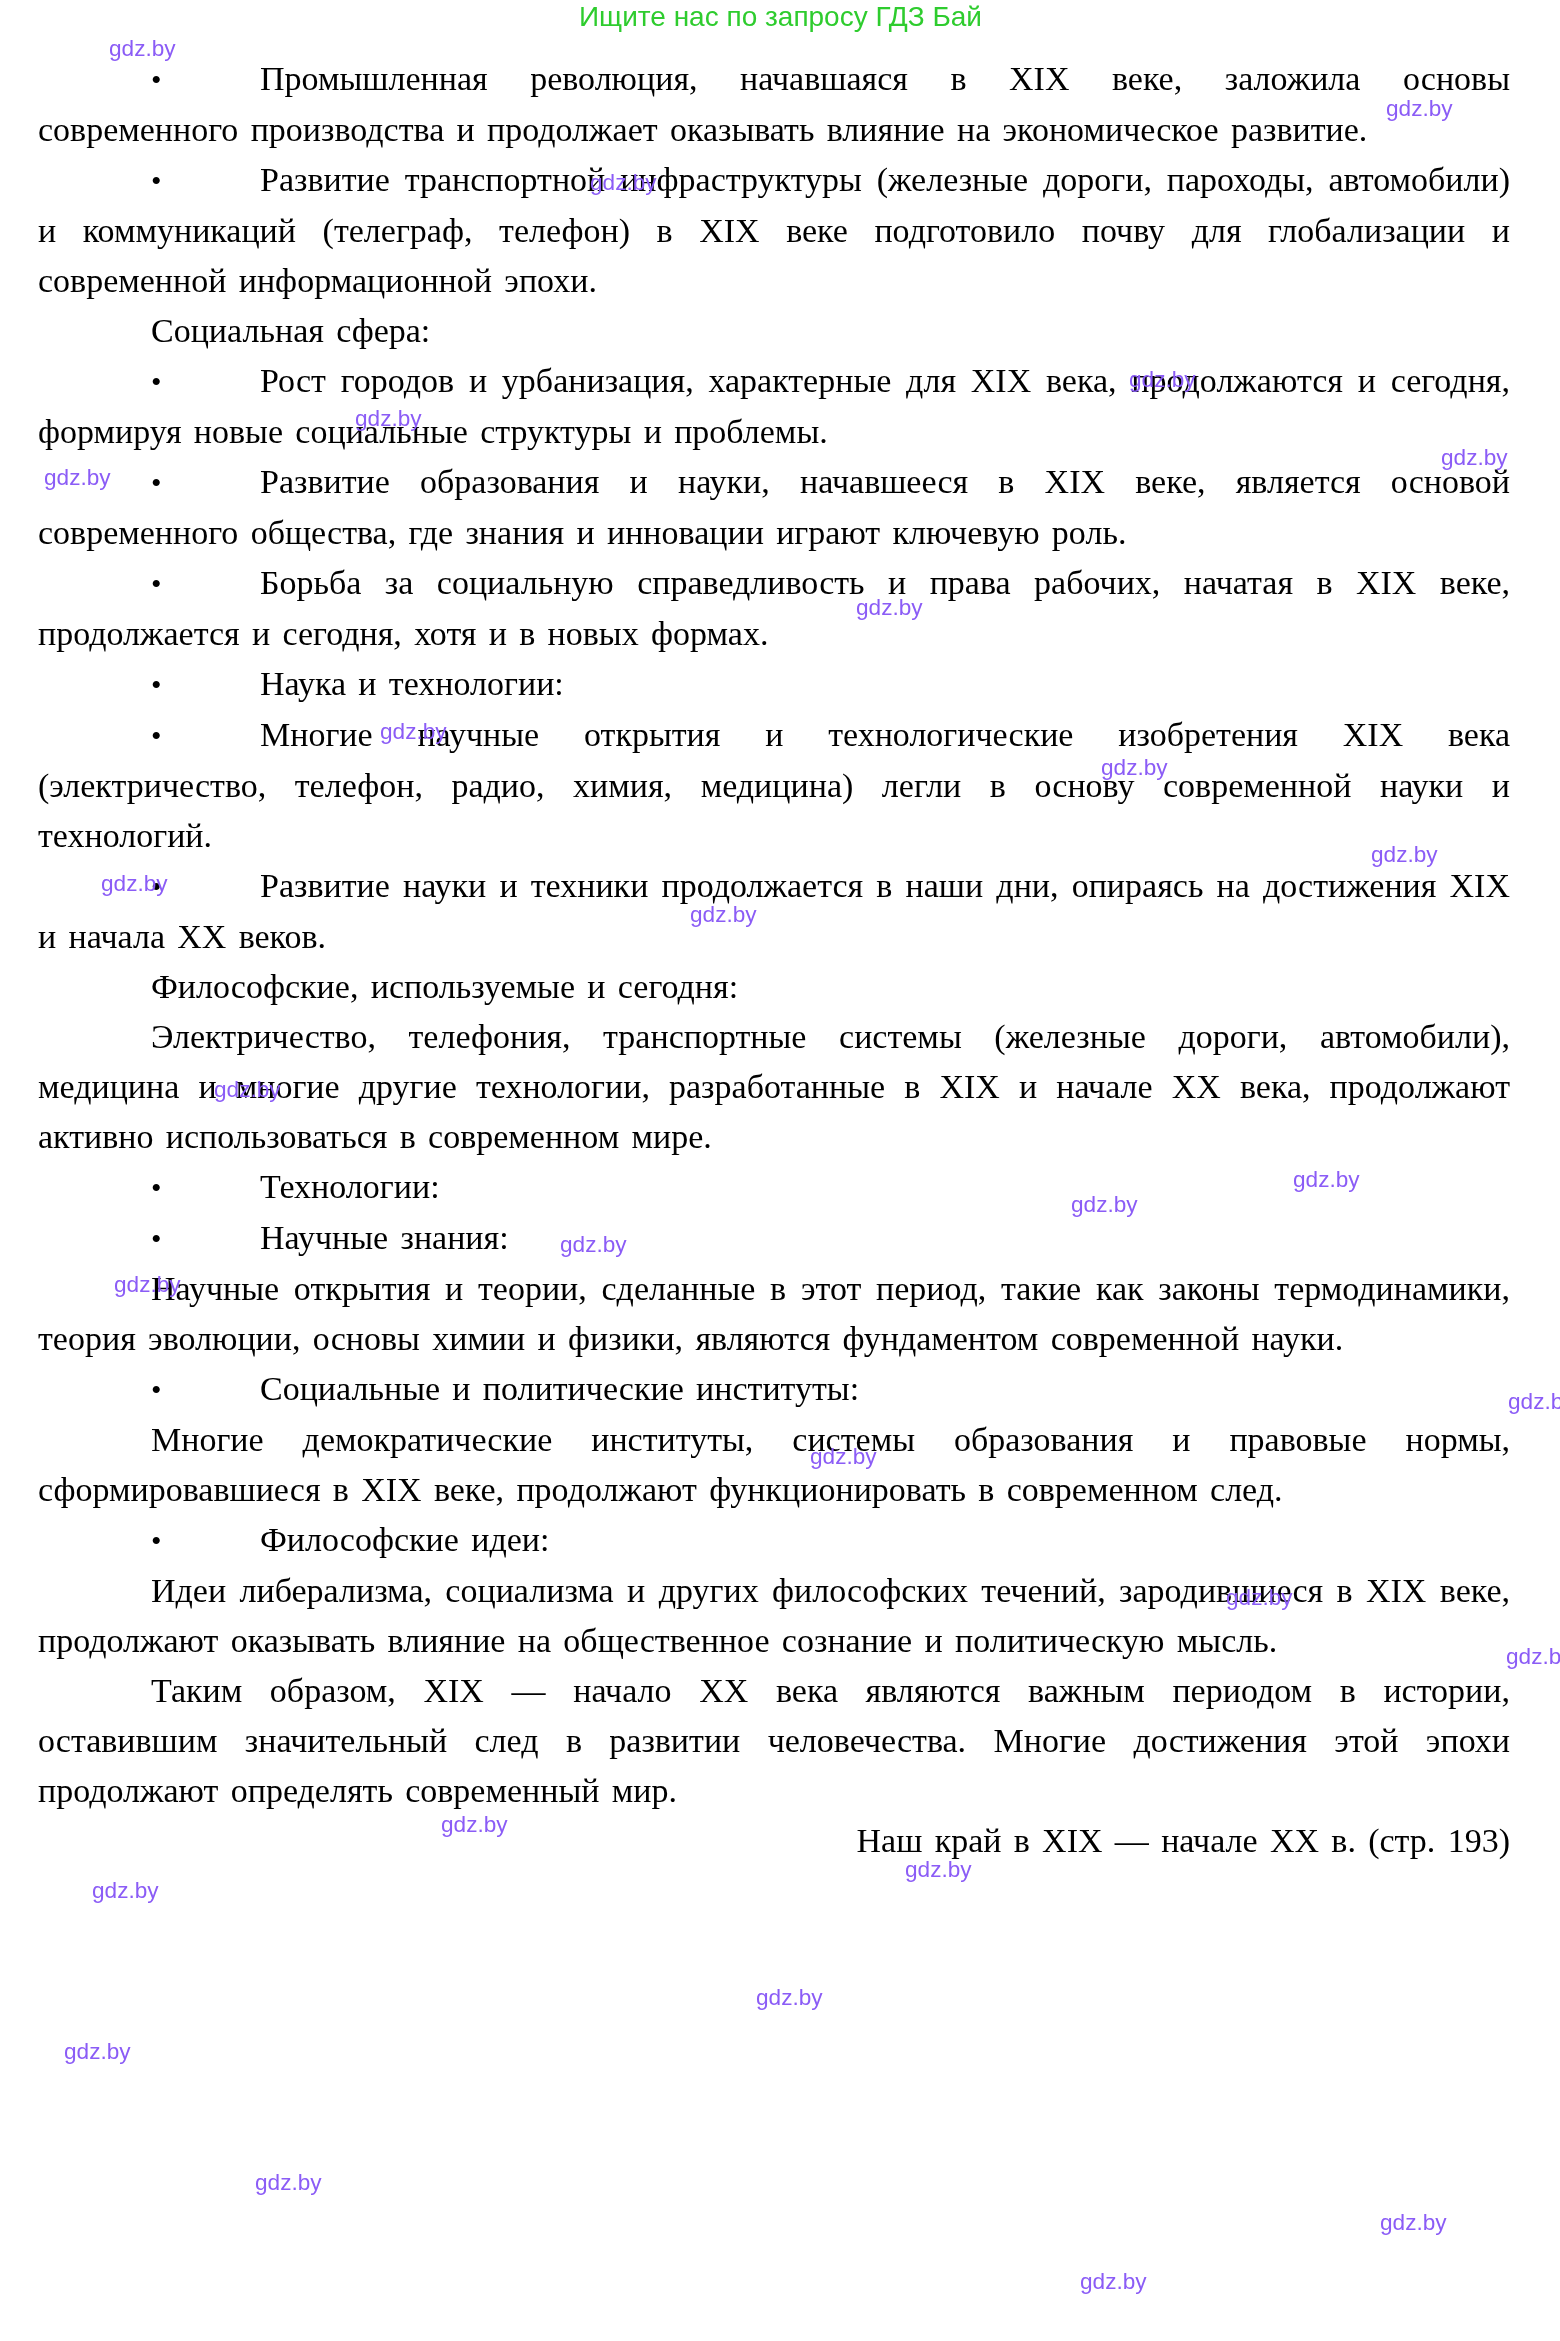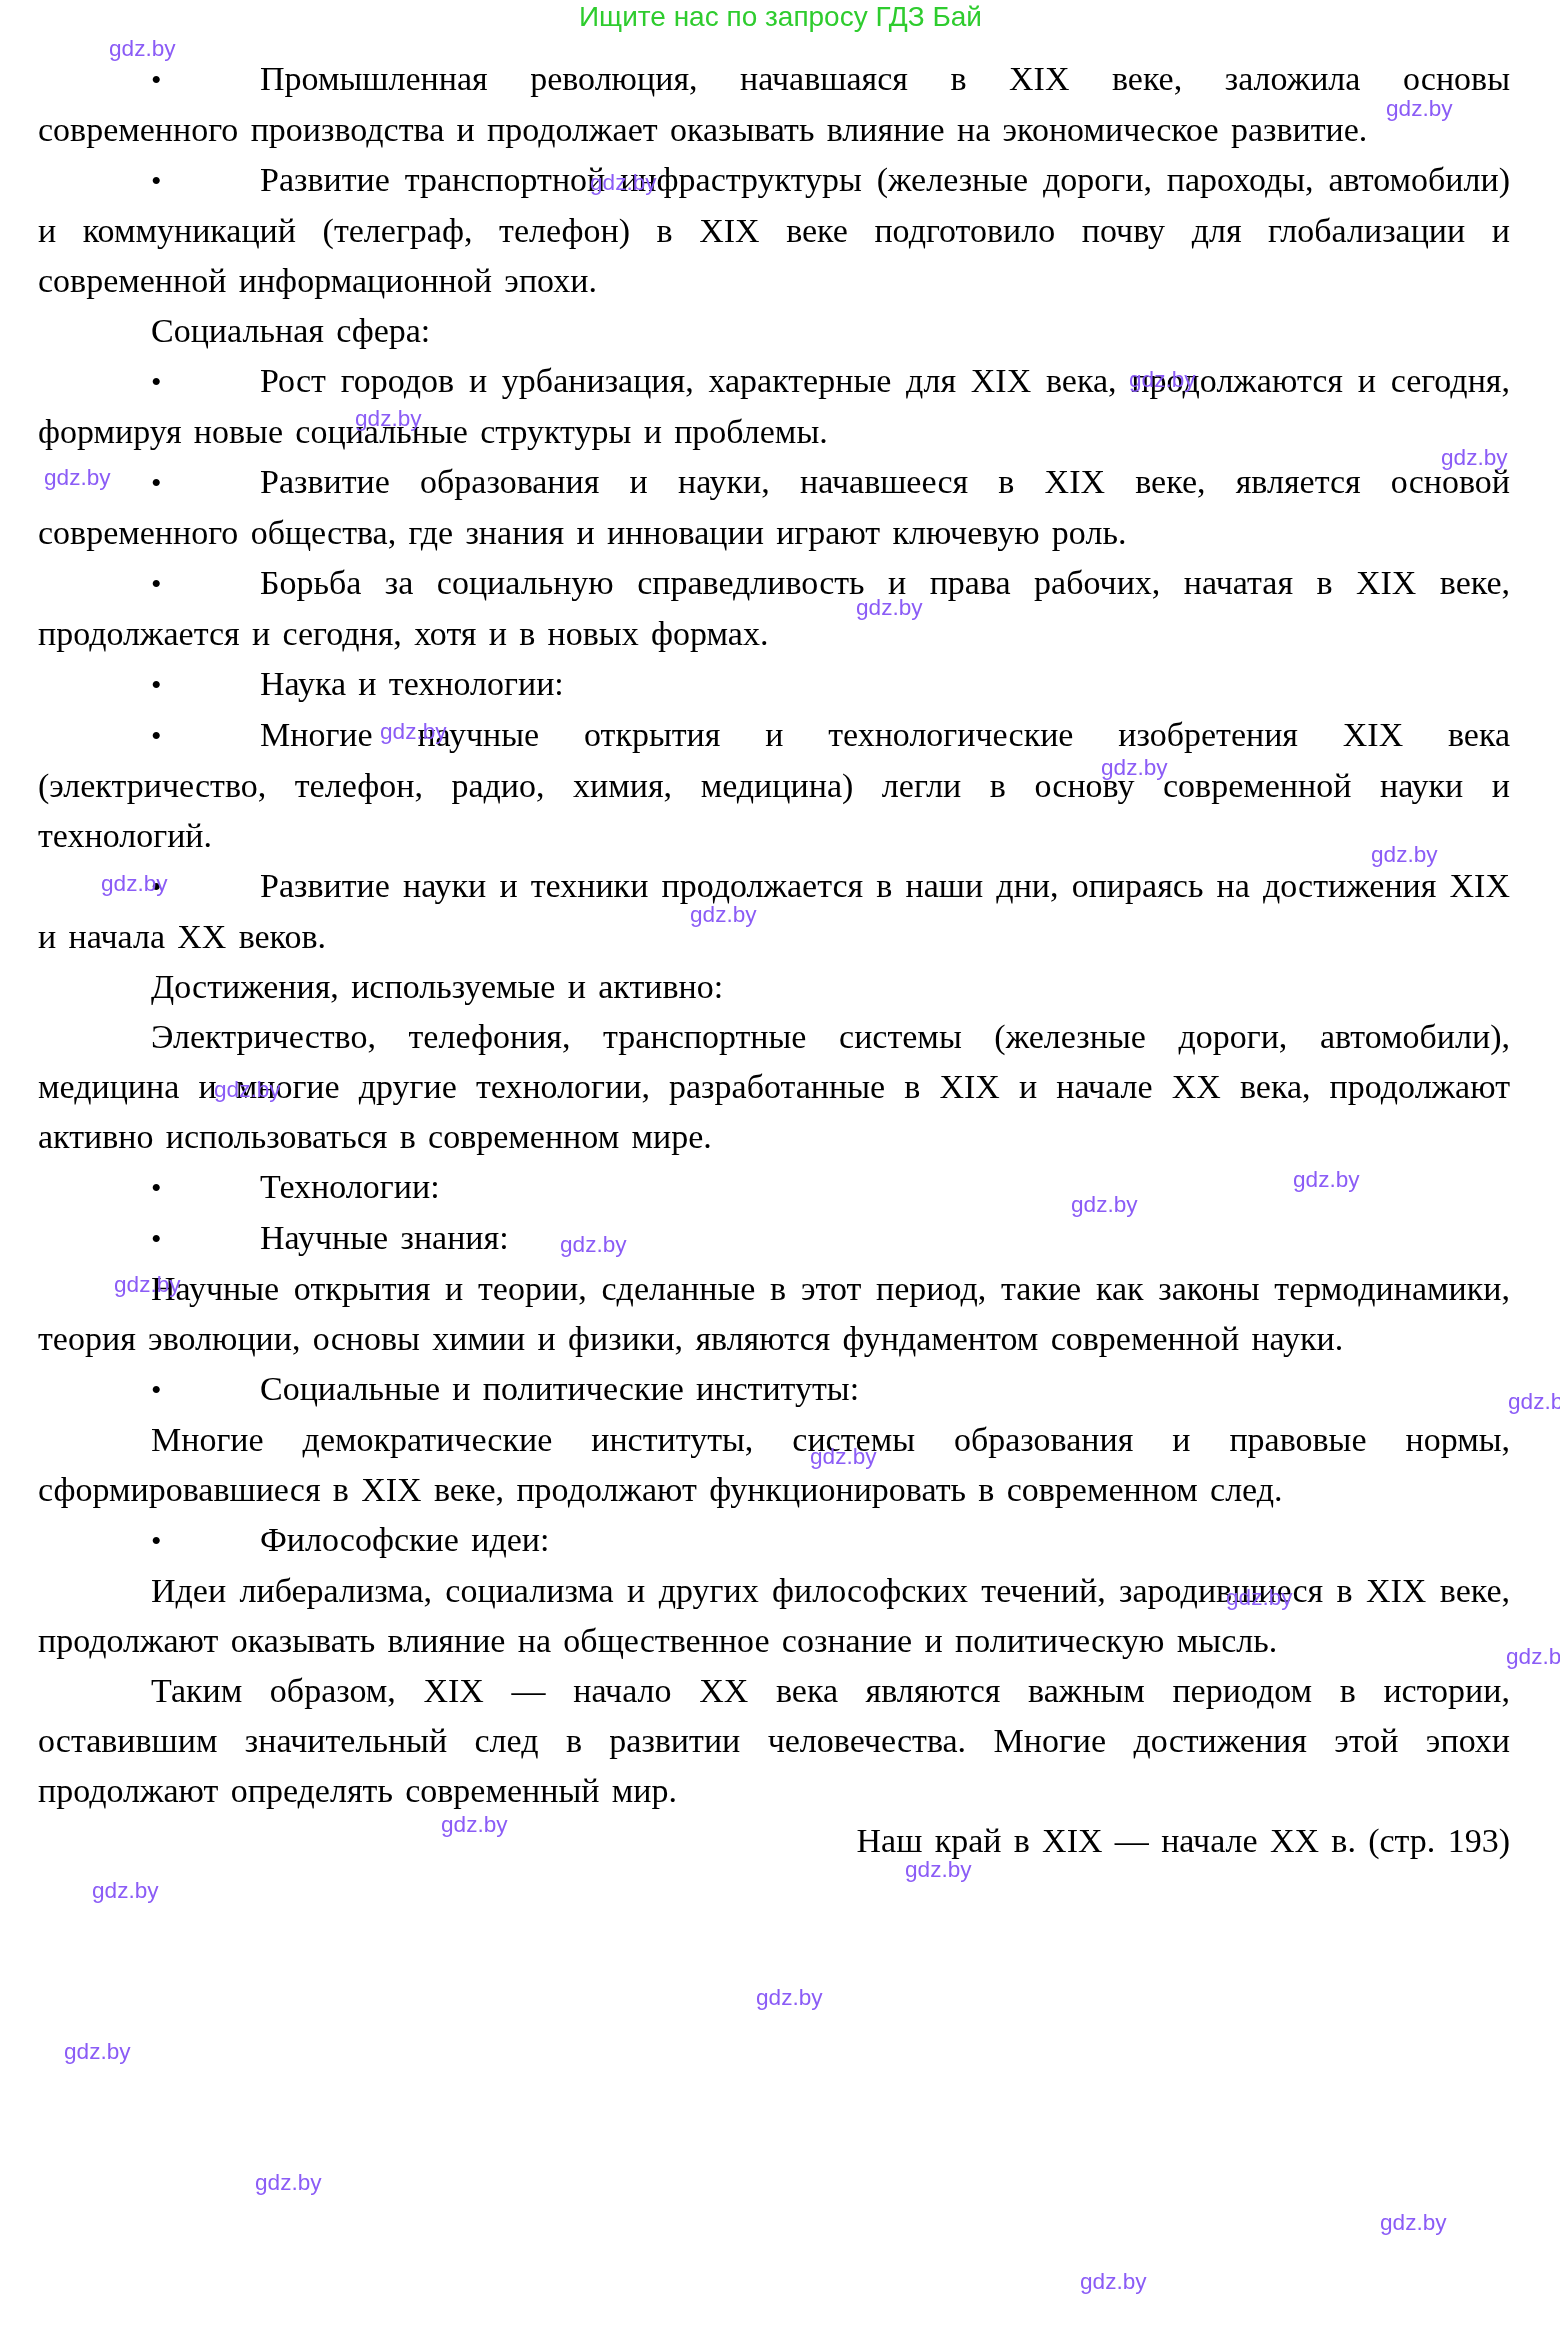--- a/index.html
+++ b/index.html
@@ -76,21 +76,21 @@
 
   <p class="para bullet"><span class="bullet-marker">•</span>Промышленная революция, начавшаяся в XIX веке, заложила основы современного производства и продолжает оказывать влияние на экономическое развитие.</p>
       <p class="para bullet"><span class="bullet-marker">•</span>Развитие транспортной инфраструктуры (железные дороги, пароходы, автомобили) и коммуникаций (телеграф, телефон) в XIX веке подготовило почву для глобализации и современной информационной эпохи.</p>
       <p class="para plain">Социальная сфера:</p>
       <p class="para bullet"><span class="bullet-marker">•</span>Рост городов и урбанизация, характерные для XIX века, продолжаются и сегодня, формируя новые социальные структуры и проблемы.</p>
       <p class="para bullet"><span class="bullet-marker">•</span>Развитие образования и науки, начавшееся в XIX веке, является основой современного общества, где знания и инновации играют ключевую роль.</p>
       <p class="para bullet"><span class="bullet-marker">•</span>Борьба за социальную справедливость и права рабочих, начатая в XIX веке, продолжается и сегодня, хотя и в новых формах.</p>
       <p class="para bullet"><span class="bullet-marker">•</span>Наука и технологии:</p>
       <p class="para bullet"><span class="bullet-marker">•</span>Многие научные открытия и технологические изобретения XIX века (электричество, телефон, радио, химия, медицина) легли в основу современной науки и технологий.</p>
       <p class="para bullet"><span class="bullet-marker">•</span>Развитие науки и техники продолжается в наши дни, опираясь на достижения XIX и начала XX веков.</p>
-      <p class="para plain">Достижения, используемые и активно:</p>
+      <p class="para plain">Философские, используемые и сегодня:</p>
       <p class="para plain">Электричество, телефония, транспортные системы (железные дороги, автомобили), медицина и многие другие технологии, разработанные в XIX и начале XX века, продолжают активно использоваться в современном мире.</p>
       <p class="para bullet"><span class="bullet-marker">•</span>Технологии:</p>
       <p class="para bullet"><span class="bullet-marker">•</span>Научные знания:</p>
       <p class="para plain">Научные открытия и теории, сделанные в этот период, такие как законы термодинамики, теория эволюции, основы химии и физики, являются фундаментом современной науки.</p>
       <p class="para bullet"><span class="bullet-marker">•</span>Социальные и политические институты:</p>
       <p class="para plain">Многие демократические институты, системы образования и правовые нормы, сформировавшиеся в XIX веке, продолжают функционировать в современном след.</p>
       <p class="para bullet"><span class="bullet-marker">•</span>Философские идеи:</p>
       <p class="para plain">Идеи либерализма, социализма и других философских течений, зародившиеся в XIX веке, продолжают оказывать влияние на общественное сознание и политическую мысль.</p>
       <p class="para plain">Таким образом, XIX — начало XX века являются важным периодом в истории, оставившим значительный след в развитии человечества. Многие достижения этой эпохи продолжают определять современный мир.</p>
       <p class="para spaced">Наш край в XIX — начале XX в. (стр. 193)</p>

